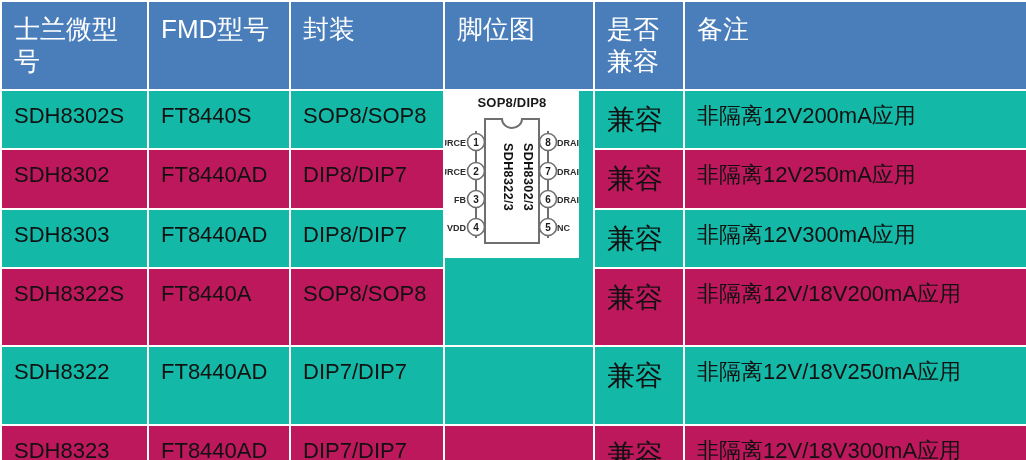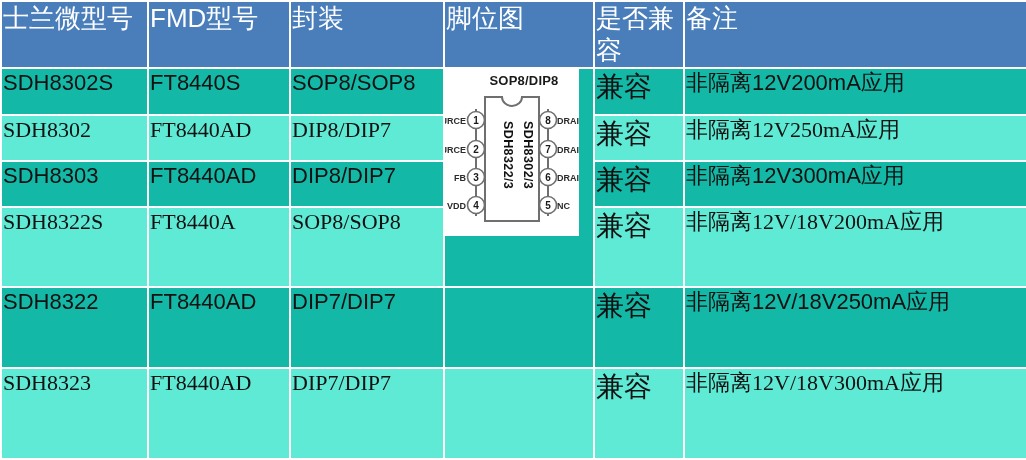--- a/index.html
+++ b/index.html
@@ -16,21 +16,21 @@
   #comparison-table {
     width: 1026px;
     height: 460px;
     border-collapse: separate;
     border-spacing: 2px 2px;
     table-layout: fixed;
     background: #ffffff;
   }
   #comparison-table th,
   #comparison-table td {
-    padding: 1px;
+    padding: 12px;
     margin: 0;
     vertical-align: top;
     text-align: left;
     font-weight: normal;
   }
   
   thead th {
     background: #4a7ebb;
     color: #ffffff;
     font-size: 26px;
@@ -47,21 +47,21 @@
     font-weight: normal;
   }
   
   tbody td {
     font-size: 22px;
     color: #111111;
     padding: 8px 9px 6px 9px;
     line-height: 1.18;
   }
   tbody tr.row-dark td { background: #14b8a6; }
-  tbody tr.row-light td { background: #5eead4; font-family: Liberation Serif, serif; }
+  tbody tr.row-light td { background: #be185d; }
 
   td.col-compat {
     font-family: "Liberation Serif", "DejaVu Serif", serif;
     font-size: 28px;
     text-align: center;
     padding-left: 2px;
     padding-right: 2px;
   }
   td.col-remark {
     font-size: 22px;
@@ -75,21 +75,21 @@
     left: 0px;
     top: 0px;
     width: 134px;
     height: 167px;
     background: #ffffff;
     overflow: hidden;
   }
   .pin-title {
     position: absolute;
     top: 4px;
-    left: 12px;
+    left: 0;
     width: 134px;
     text-align: center;
     font-size: 13px;
     font-weight: bold;
     color: #1a1a1a;
     letter-spacing: 0.2px;
     font-family: "Liberation Sans", "DejaVu Sans", sans-serif;
   }
   .pin-svg {
     position: absolute;

